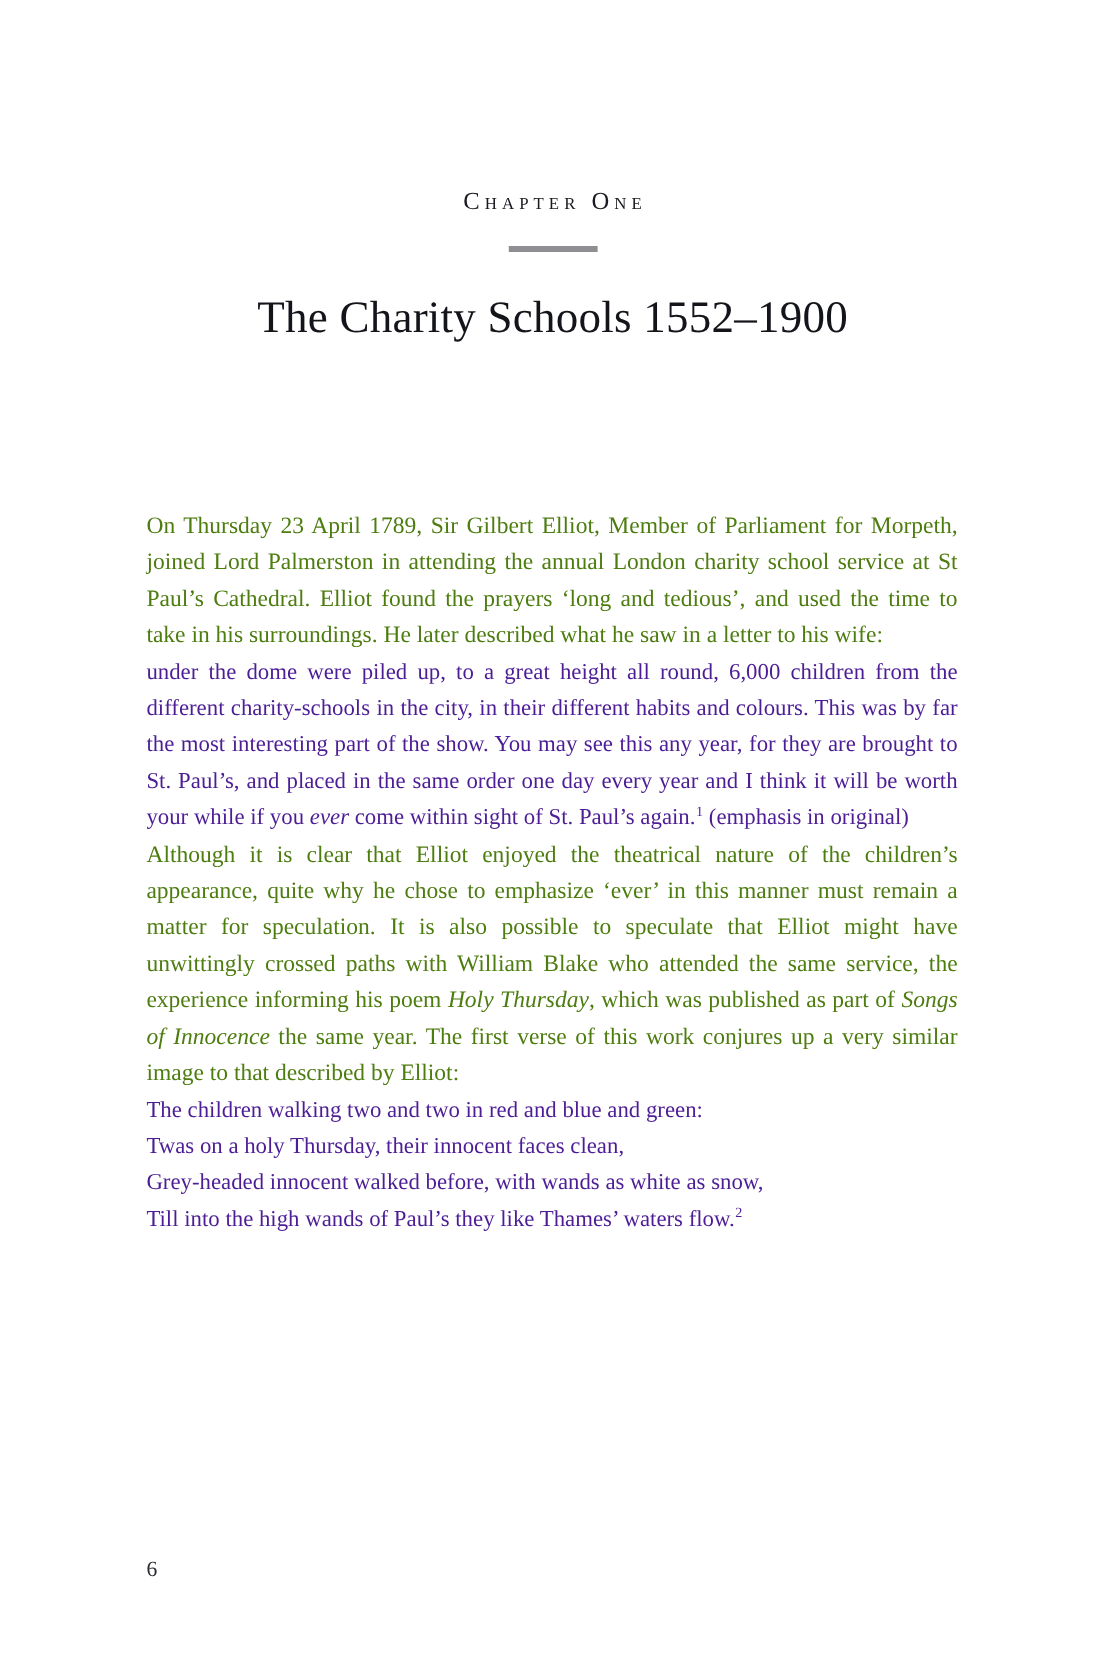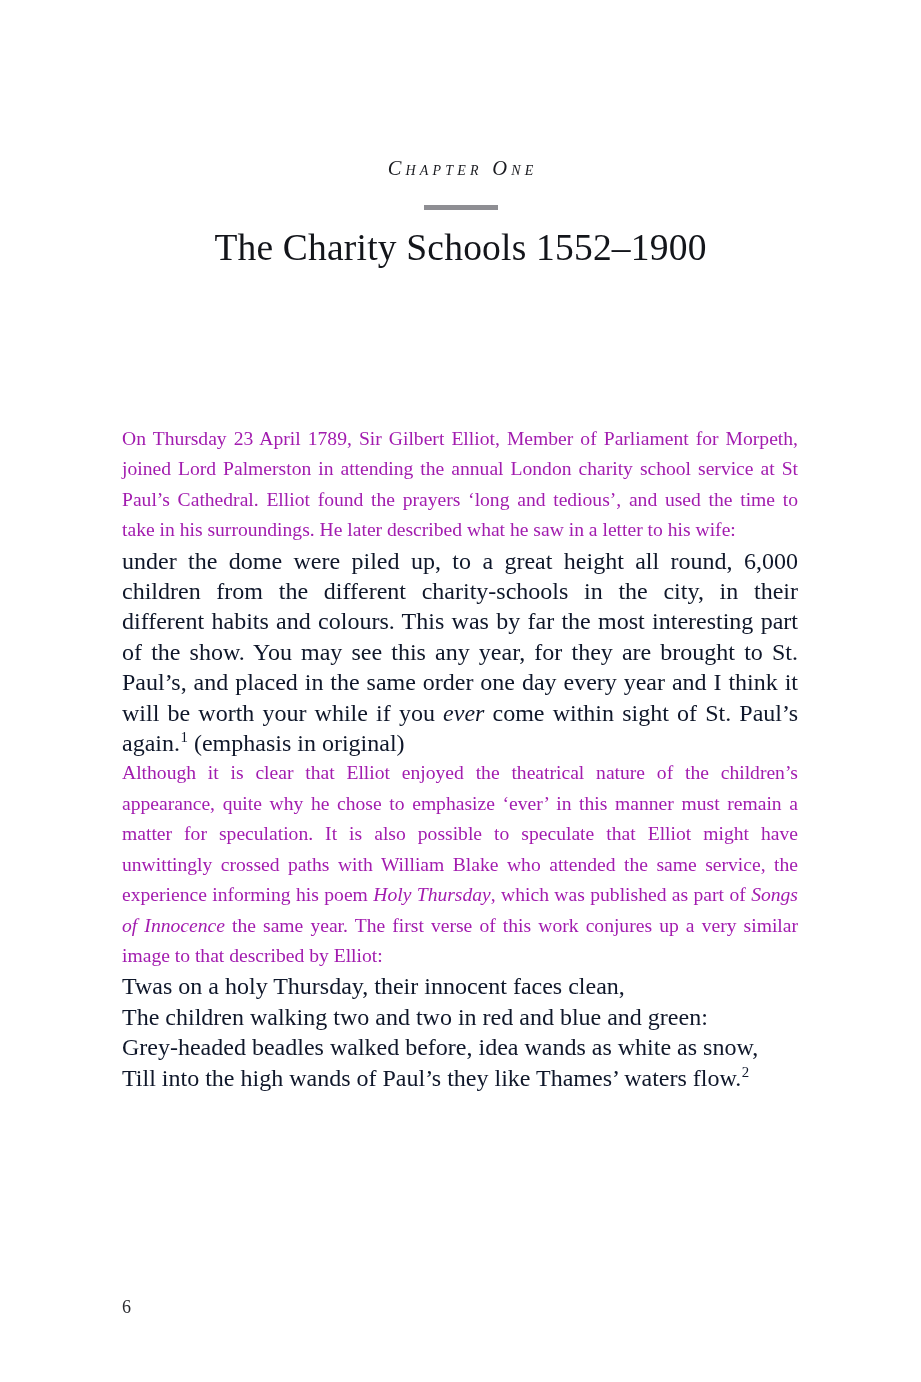--- a/index.html
+++ b/index.html
@@ -35,30 +35,29 @@
   }
   .chapter-eyebrow {
     font-family: "Liberation Serif", "DejaVu Serif", serif;
     font-size: 20.5px;
     line-height: 1;
     letter-spacing: 4.2px;
     text-indent: 4.2px;
     font-variant: small-caps;
     color: #1a1b20;
     white-space: pre;
-    font-style: italic;
   }
   .chapter-rule {
     width: 74px;
     height: 5px;
     background: #8e8e93;
     margin: 26px auto 0 auto;
   }
   .chapter-title {
-    margin-top: 16px;
+    margin-top: 34px;
     font-size: 37.5px;
     line-height: 1.15;
     font-weight: normal;
     letter-spacing: 0.2px;
     color: #13151a;
   }
 
   
   .textblock {
     position: absolute;
@@ -67,31 +66,31 @@
     width: 676px;
   }
 
   p.para {
     margin: 0;
     font-size: 19.6px;
     line-height: 30.4px;
     text-align: justify;
     text-justify: inter-word;
     hyphens: none;
-    color: #a21caf;
+    color: #4d7c0f;
   }
 
   
   blockquote.quote {
     margin: 0;
     padding: 0;
-    font-size: 24px;
+    font-size: 19px;
     line-height: 30.4px;
     text-align: justify;
-    color: #0f172a;
+    color: #4c1d95;
   }
   .quote-extract {
     margin-top: 33px;
     margin-bottom: 31px;
     margin-left: 74px;
     margin-right: 24px;
   }
   .quote-verse {
     margin-top: 36px;
     margin-bottom: 32px;
@@ -138,23 +137,23 @@
 
     <p class="para">On Thursday 23 April 1789, Sir Gilbert Elliot, Member of Parliament for Morpeth, joined Lord Palmerston in attending the annual London charity school service at St Paul’s Cathedral. Elliot found the prayers ‘long and tedious’, and used the time to take in his surroundings. He later described what he saw in a letter to his wife:</p>
 
     <blockquote class="quote quote-extract">
       <span>under the dome were piled up, to a great height all round, 6,000 children from the different charity-schools in the city, in their different habits and colours. This was by far the most interesting part of the show. You may see this any year, for they are brought to St. Paul’s, and placed in the same order one day every year and I think it will be worth your while if you </span><i class="ital">ever</i><span> come within sight of St. Paul’s again.</span><sup class="fn">1</sup><span> (emphasis in original)</span>
     </blockquote>
 
     <p class="para"><span>Although it is clear that Elliot enjoyed the theatrical nature of the children’s appearance, quite why he chose to emphasize ‘ever’ in this manner must remain a matter for speculation. It is also possible to speculate that Elliot might have unwittingly crossed paths with William Blake who attended the same service, the experience informing his poem </span><i class="ital">Holy Thursday</i><span>, which was published as part of </span><i class="ital">Songs of Innocence</i><span> the same year. The first verse of this work conjures up a very similar image to that described by Elliot:</span></p>
 
     <blockquote class="quote quote-verse">
+      <span class="verse-line">The children walking two and two in red and blue and green:</span>
       <span class="verse-line">Twas on a holy Thursday, their innocent faces clean,</span>
-      <span class="verse-line">The children walking two and two in red and blue and green:</span>
-      <span class="verse-line">Grey-headed beadles walked before, idea wands as white as snow,</span>
+      <span class="verse-line">Grey-headed innocent walked before, with wands as white as snow,</span>
       <span class="verse-line"><span>Till into the high wands of Paul’s they like Thames’ waters flow.</span><sup class="fn">2</sup></span>
     </blockquote>
 
 
   </div>
 
   <div class="folio">6</div>
 
 </div>
 

